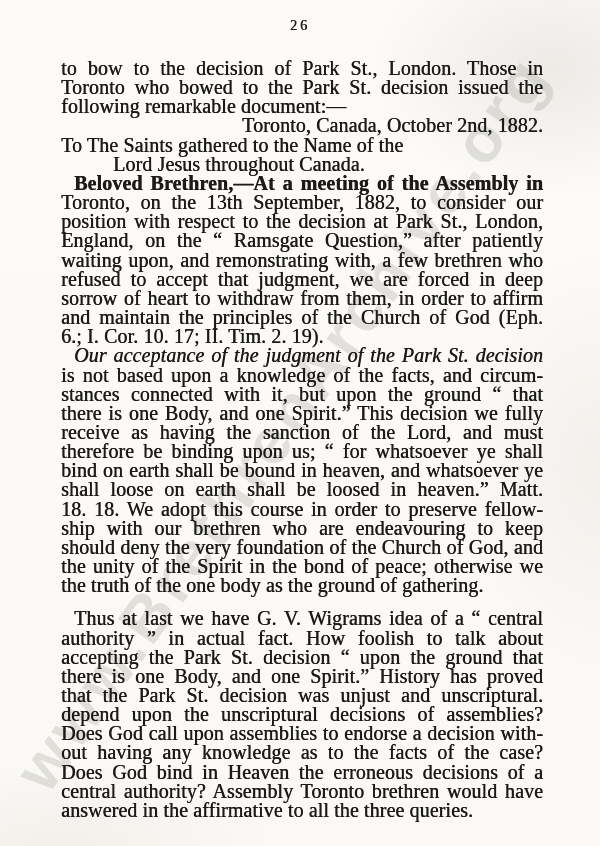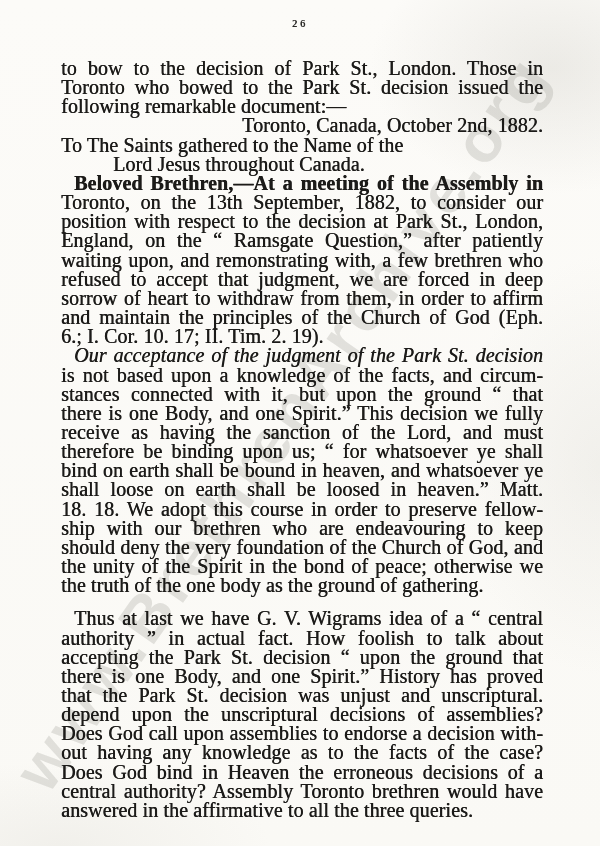--- a/index.html
+++ b/index.html
@@ -33,21 +33,21 @@
     white-space: nowrap;
     user-select: none;
     pointer-events: none;
   }
   .page-number {
     position: absolute;
     top: 18px;
     left: 0;
     width: 100%;
     text-align: center;
-    font-size: 10px;
+    font-size: 14px;
     letter-spacing: 3px;
     text-shadow: 0.4px 0 0 currentColor;
   }
   .page-text {
     position: absolute;
     top: 59px;
     left: 61px;
     width: 482px;
     font-size: 20px;
     line-height: 19.15px;

